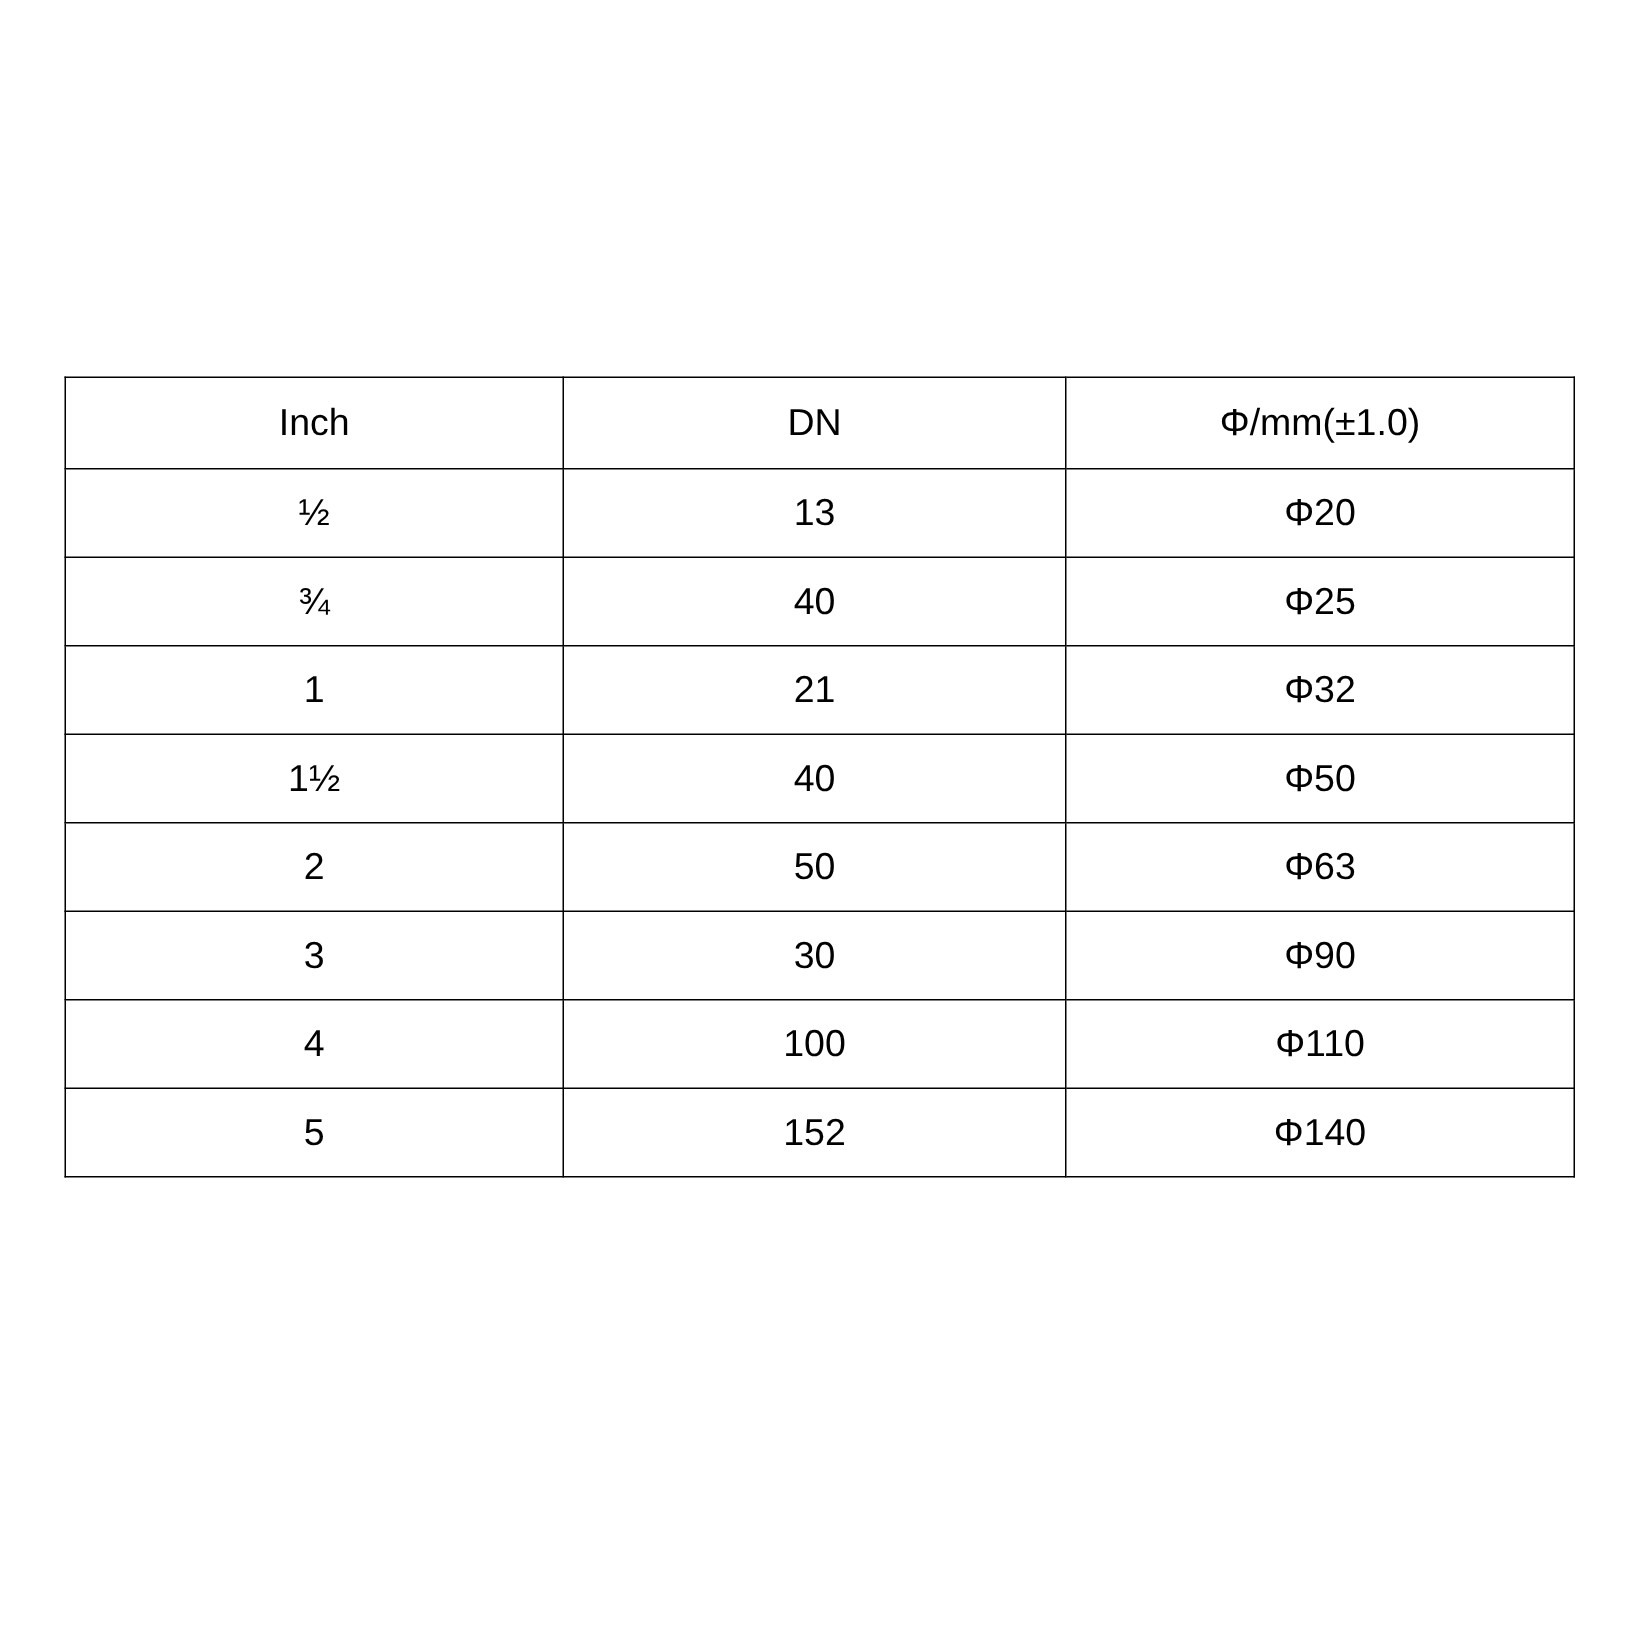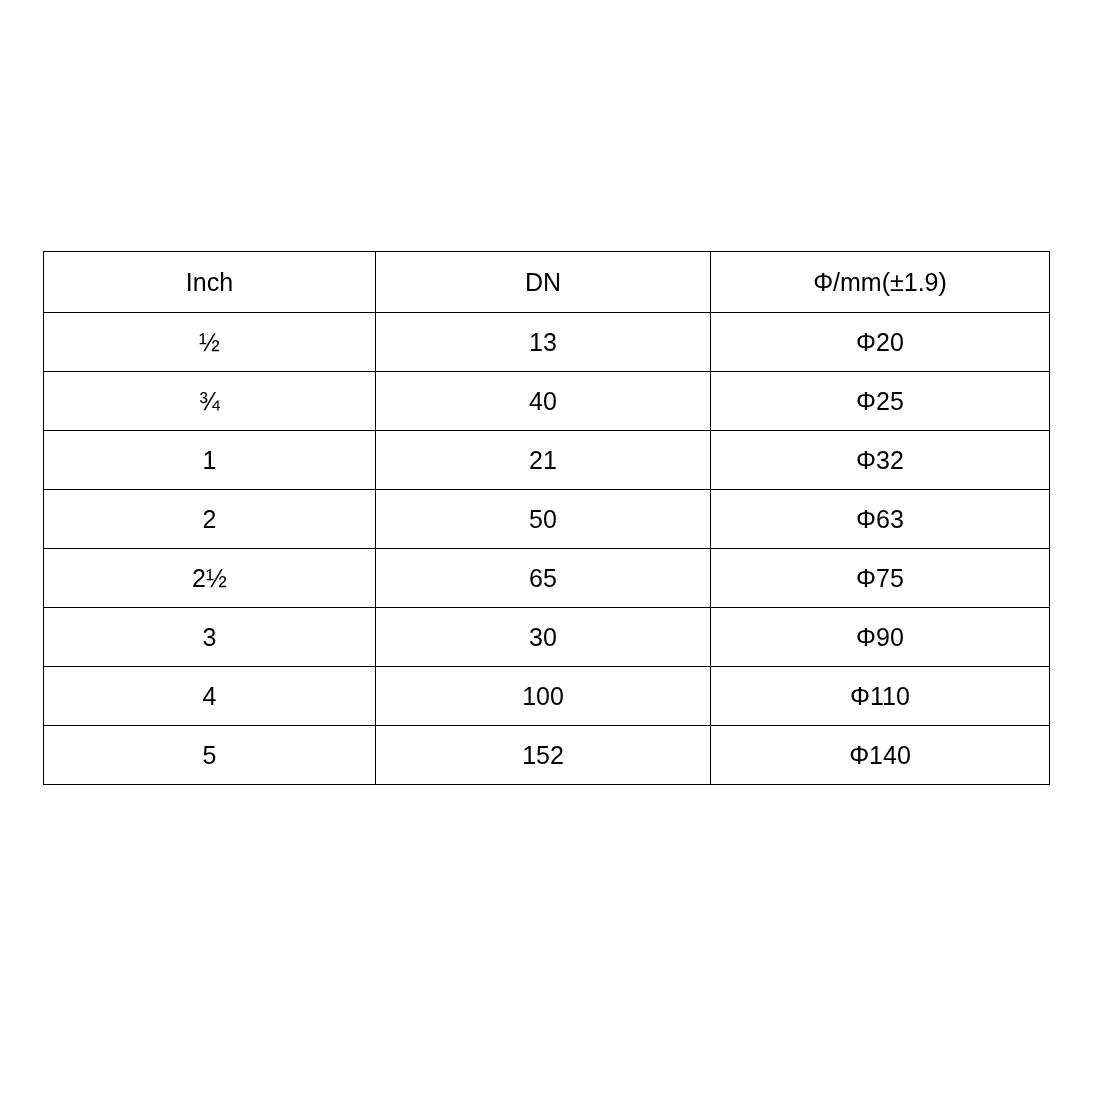--- a/index.html
+++ b/index.html
@@ -62,48 +62,48 @@
   <table class="spec-table">
     <colgroup>
       <col class="c-inch">
       <col class="c-dn">
       <col class="c-phi">
     </colgroup>
     <thead>
       <tr>
         <th>Inch</th>
         <th>DN</th>
-        <th>Φ/mm(±1.9)</th>
+        <th>Φ/mm(±1.0)</th>
       </tr>
     </thead>
     <tbody>
       <tr>
         <td class="frac">½</td>
         <td>13</td>
         <td>Φ20</td>
       </tr>
       <tr>
         <td class="frac">¾</td>
         <td>40</td>
         <td>Φ25</td>
       </tr>
       <tr>
         <td>1</td>
         <td>21</td>
         <td>Φ32</td>
       </tr>
       <tr>
+        <td class="frac">1½</td>
+        <td>40</td>
+        <td>Φ50</td>
+      </tr>
+      <tr>
         <td>2</td>
         <td>50</td>
         <td>Φ63</td>
-      </tr>
-      <tr>
-        <td class="frac">2½</td>
-        <td>65</td>
-        <td>Φ75</td>
       </tr>
       <tr>
         <td>3</td>
         <td>30</td>
         <td>Φ90</td>
       </tr>
       <tr>
         <td>4</td>
         <td>100</td>
         <td>Φ110</td>

